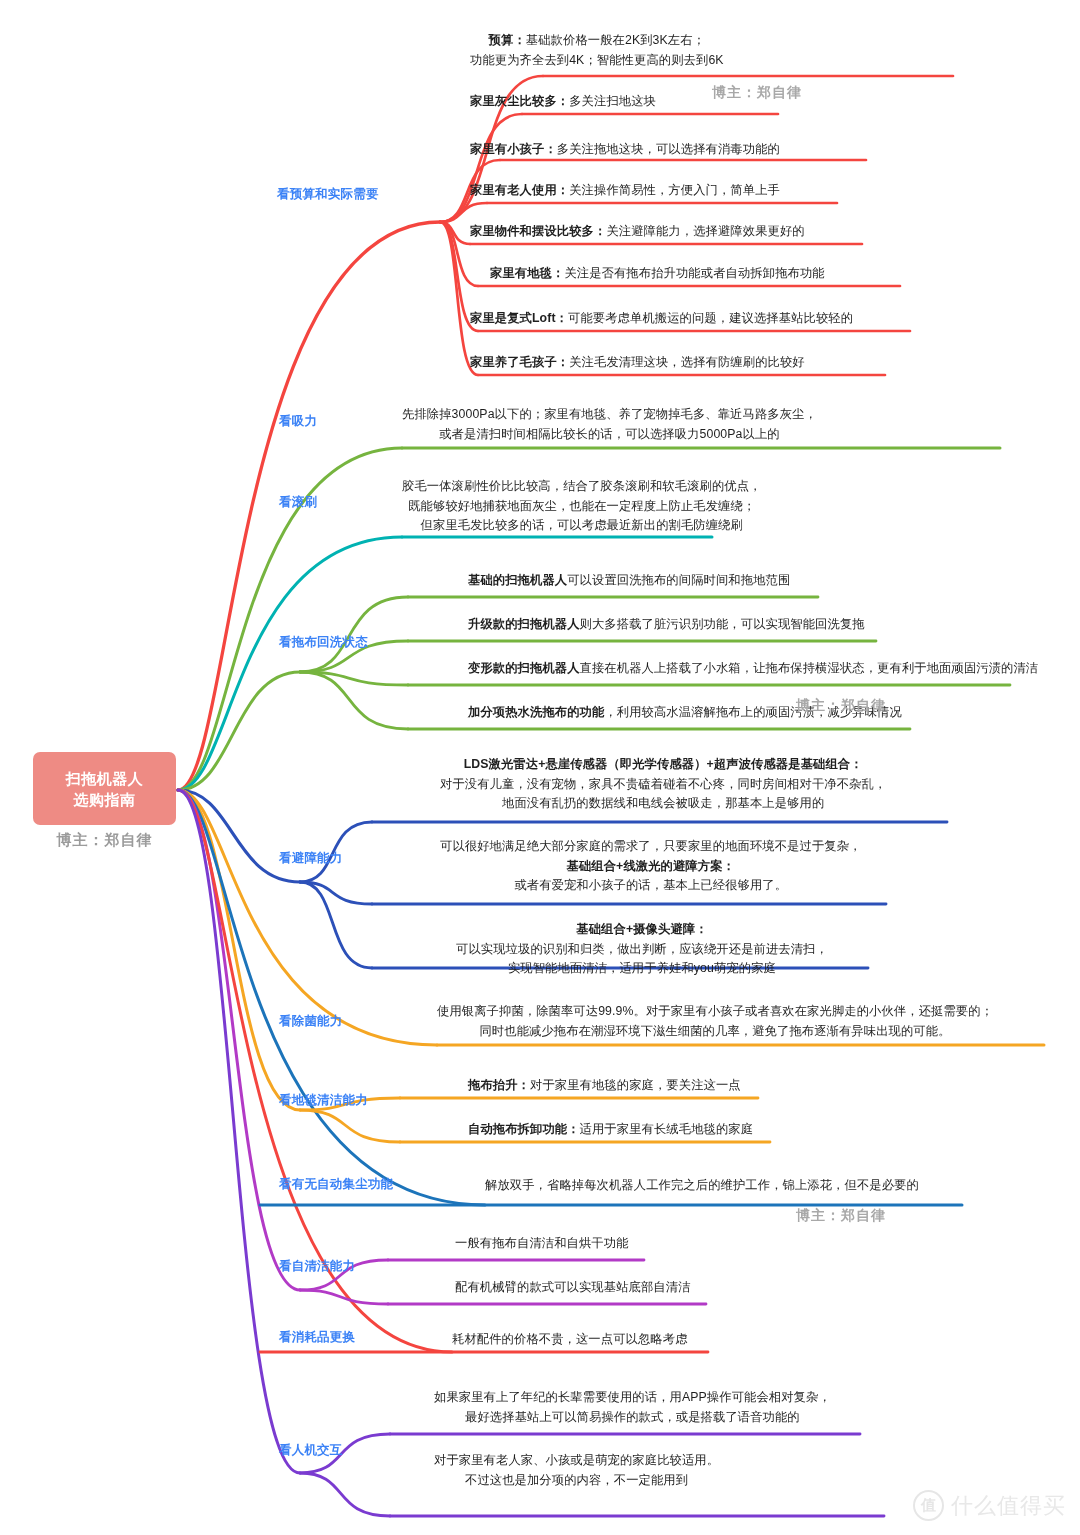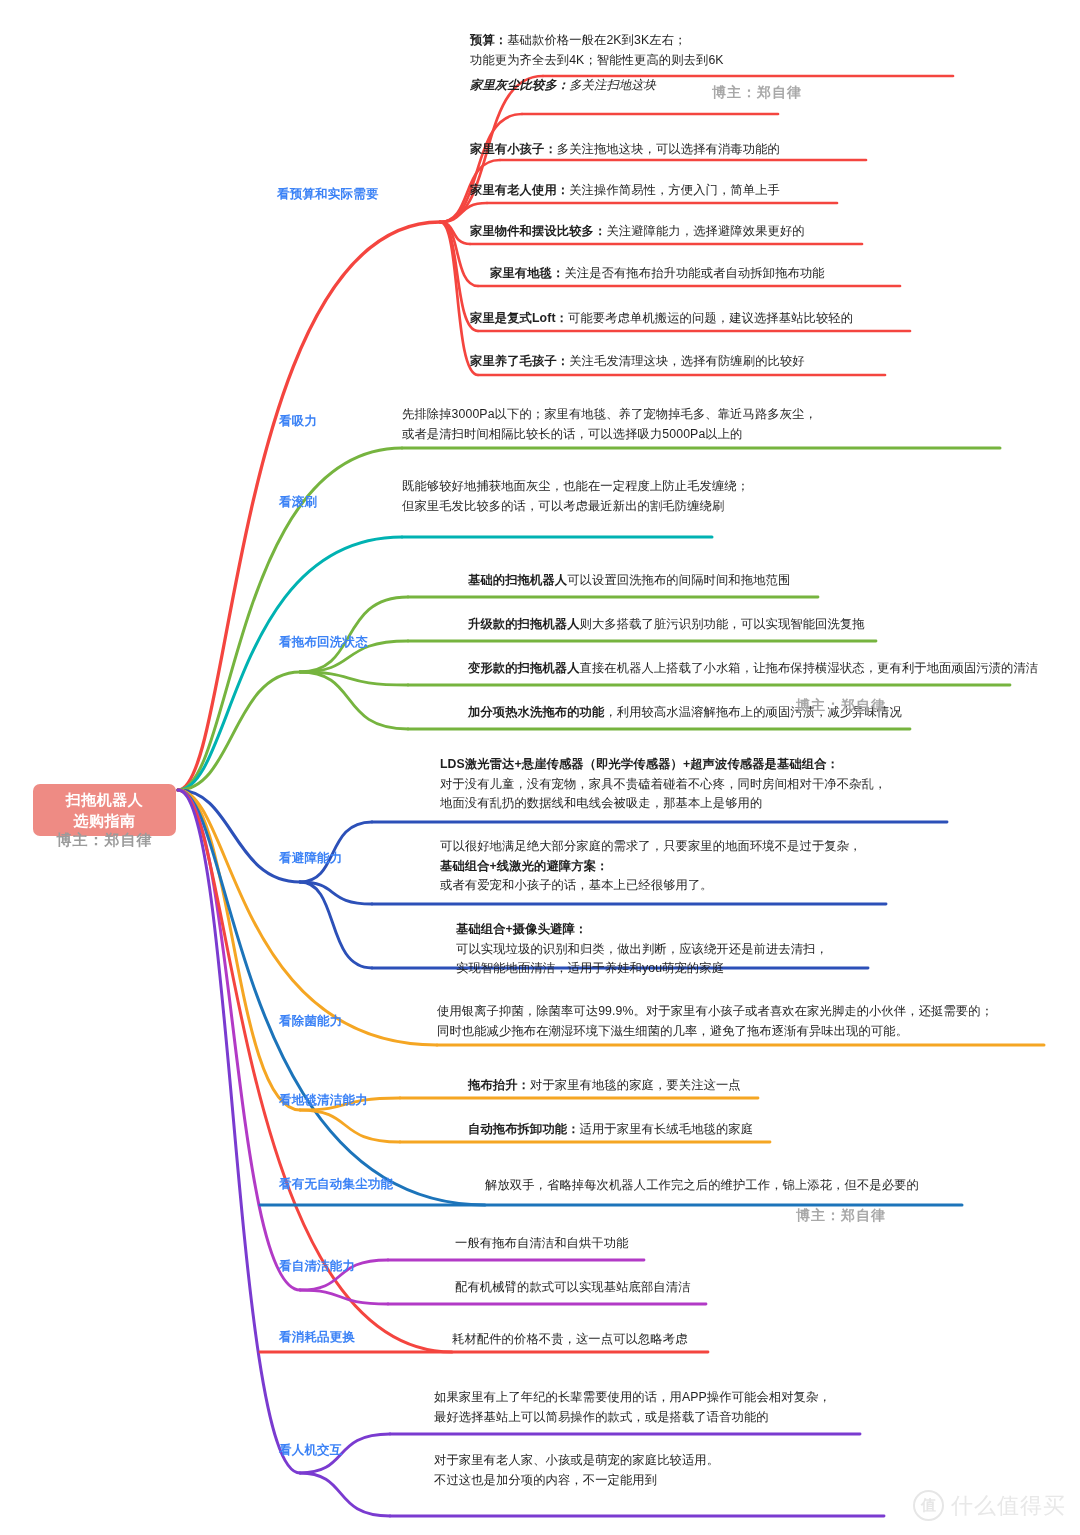--- a/index.html
+++ b/index.html
@@ -17,34 +17,33 @@
   #wires{
     position:absolute;
     left:0;top:0;
     width:1080px;height:1535px;
     pointer-events:none;
   }
   
   .root-node{
     position:absolute;
     left:33px; top:752px;
-    width:143px; height:52px;
+    width:143px; height:73px;
     background:#EE8B84;
     border-radius:7px;
     display:flex;
     flex-direction:column;
     align-items:center;
     justify-content:center;
     color:#ffffff;
     font-weight:bold;
     font-size:15px;
     line-height:21px;
     letter-spacing:.5px;
     text-align:center;
-    margin-top:32px;
   }
   .root-node span{display:block;}
   .root-credit{
     position:absolute;
     left:33px; top:831px;
     width:143px;
     text-align:center;
     color:#9b9b9b;
     font-size:15px;
     font-weight:bold;
@@ -60,20 +59,21 @@
     letter-spacing:.2px;
   }
   
   .leaf{
     position:absolute;
     font-size:12.3px;
     line-height:19.5px;
     color:#1f1f1f;
     white-space:nowrap;
     letter-spacing:.1px;
+    text-align:center;
   }
   .leaf b{font-weight:bold;}
   .leaf .line{display:block;}
   
   .credit{
     position:absolute;
     color:#a8a8a8;
     font-size:14px;
     font-weight:bold;
     letter-spacing:1px;
@@ -175,48 +175,49 @@
     <span>选购指南</span>
   </div>
   <div class="root-credit">博主：郑自律</div>
 
   <div id="branch-layer">
       <div class="branch-title" style="left: 277px; top: 186px;">看预算和实际需要</div>
       <div class="leaf" style="left: 470px; top: 31px;">
         <span class="line"><b>预算：</b>基础款价格一般在2K到3K左右；</span>
         <span class="line">功能更为齐全去到4K；智能性更高的则去到6K</span>
       </div>
-      <div class="leaf" style="left: 470px; top: 76px; font-style: italic;">
+      <div class="leaf" style="left: 470px; top: 92px;">
         <span class="line"><b>家里灰尘比较多：</b>多关注扫地这块</span>
       </div>
       <div class="leaf" style="left: 470px; top: 140px;">
         <span class="line"><b>家里有小孩子：</b>多关注拖地这块，可以选择有消毒功能的</span>
       </div>
       <div class="leaf" style="left: 470px; top: 181px;">
         <span class="line"><b>家里有老人使用：</b>关注操作简易性，方便入门，简单上手</span>
       </div>
       <div class="leaf" style="left: 470px; top: 222px;">
         <span class="line"><b>家里物件和摆设比较多：</b>关注避障能力，选择避障效果更好的</span>
       </div>
       <div class="leaf" style="left: 470px; top: 264px; padding-left: 20px;">
         <span class="line"><b>家里有地毯：</b>关注是否有拖布抬升功能或者自动拆卸拖布功能</span>
       </div>
       <div class="leaf" style="left: 470px; top: 309px;">
         <span class="line"><b>家里是复式Loft：</b>可能要考虑单机搬运的问题，建议选择基站比较轻的</span>
       </div>
-      <div class="leaf" style="left: 470px; top: 353px; font-family: Liberation Mono, monospace;">
+      <div class="leaf" style="left: 470px; top: 353px;">
         <span class="line"><b>家里养了毛孩子：</b>关注毛发清理这块，选择有防缠刷的比较好</span>
       </div>
       <div class="branch-title" style="left: 279px; top: 413px;">看吸力</div>
       <div class="leaf" style="left: 402px; top: 405px;">
         <span class="line">先排除掉3000Pa以下的；家里有地毯、养了宠物掉毛多、靠近马路多灰尘，</span>
         <span class="line">或者是清扫时间相隔比较长的话，可以选择吸力5000Pa以上的</span>
       </div>
       <div class="branch-title" style="left: 279px; top: 494px;">看滚刷</div>
       <div class="leaf" style="left: 402px; top: 477px;">
+        <span class="line">胶毛一体滚刷性价比比较高，结合了胶条滚刷和软毛滚刷的优点，</span>
         <span class="line">既能够较好地捕获地面灰尘，也能在一定程度上防止毛发缠绕；</span>
         <span class="line">但家里毛发比较多的话，可以考虑最近新出的割毛防缠绕刷</span>
       </div>
       <div class="branch-title" style="left: 279px; top: 634px;">看拖布回洗状态</div>
       <div class="leaf" style="left: 468px; top: 571px;">
         <span class="line"><b>基础的扫拖机器人</b>可以设置回洗拖布的间隔时间和拖地范围</span>
       </div>
       <div class="leaf" style="left: 468px; top: 615px;">
         <span class="line"><b>升级款的扫拖机器人</b>则大多搭载了脏污识别功能，可以实现智能回洗复拖</span>
       </div>

